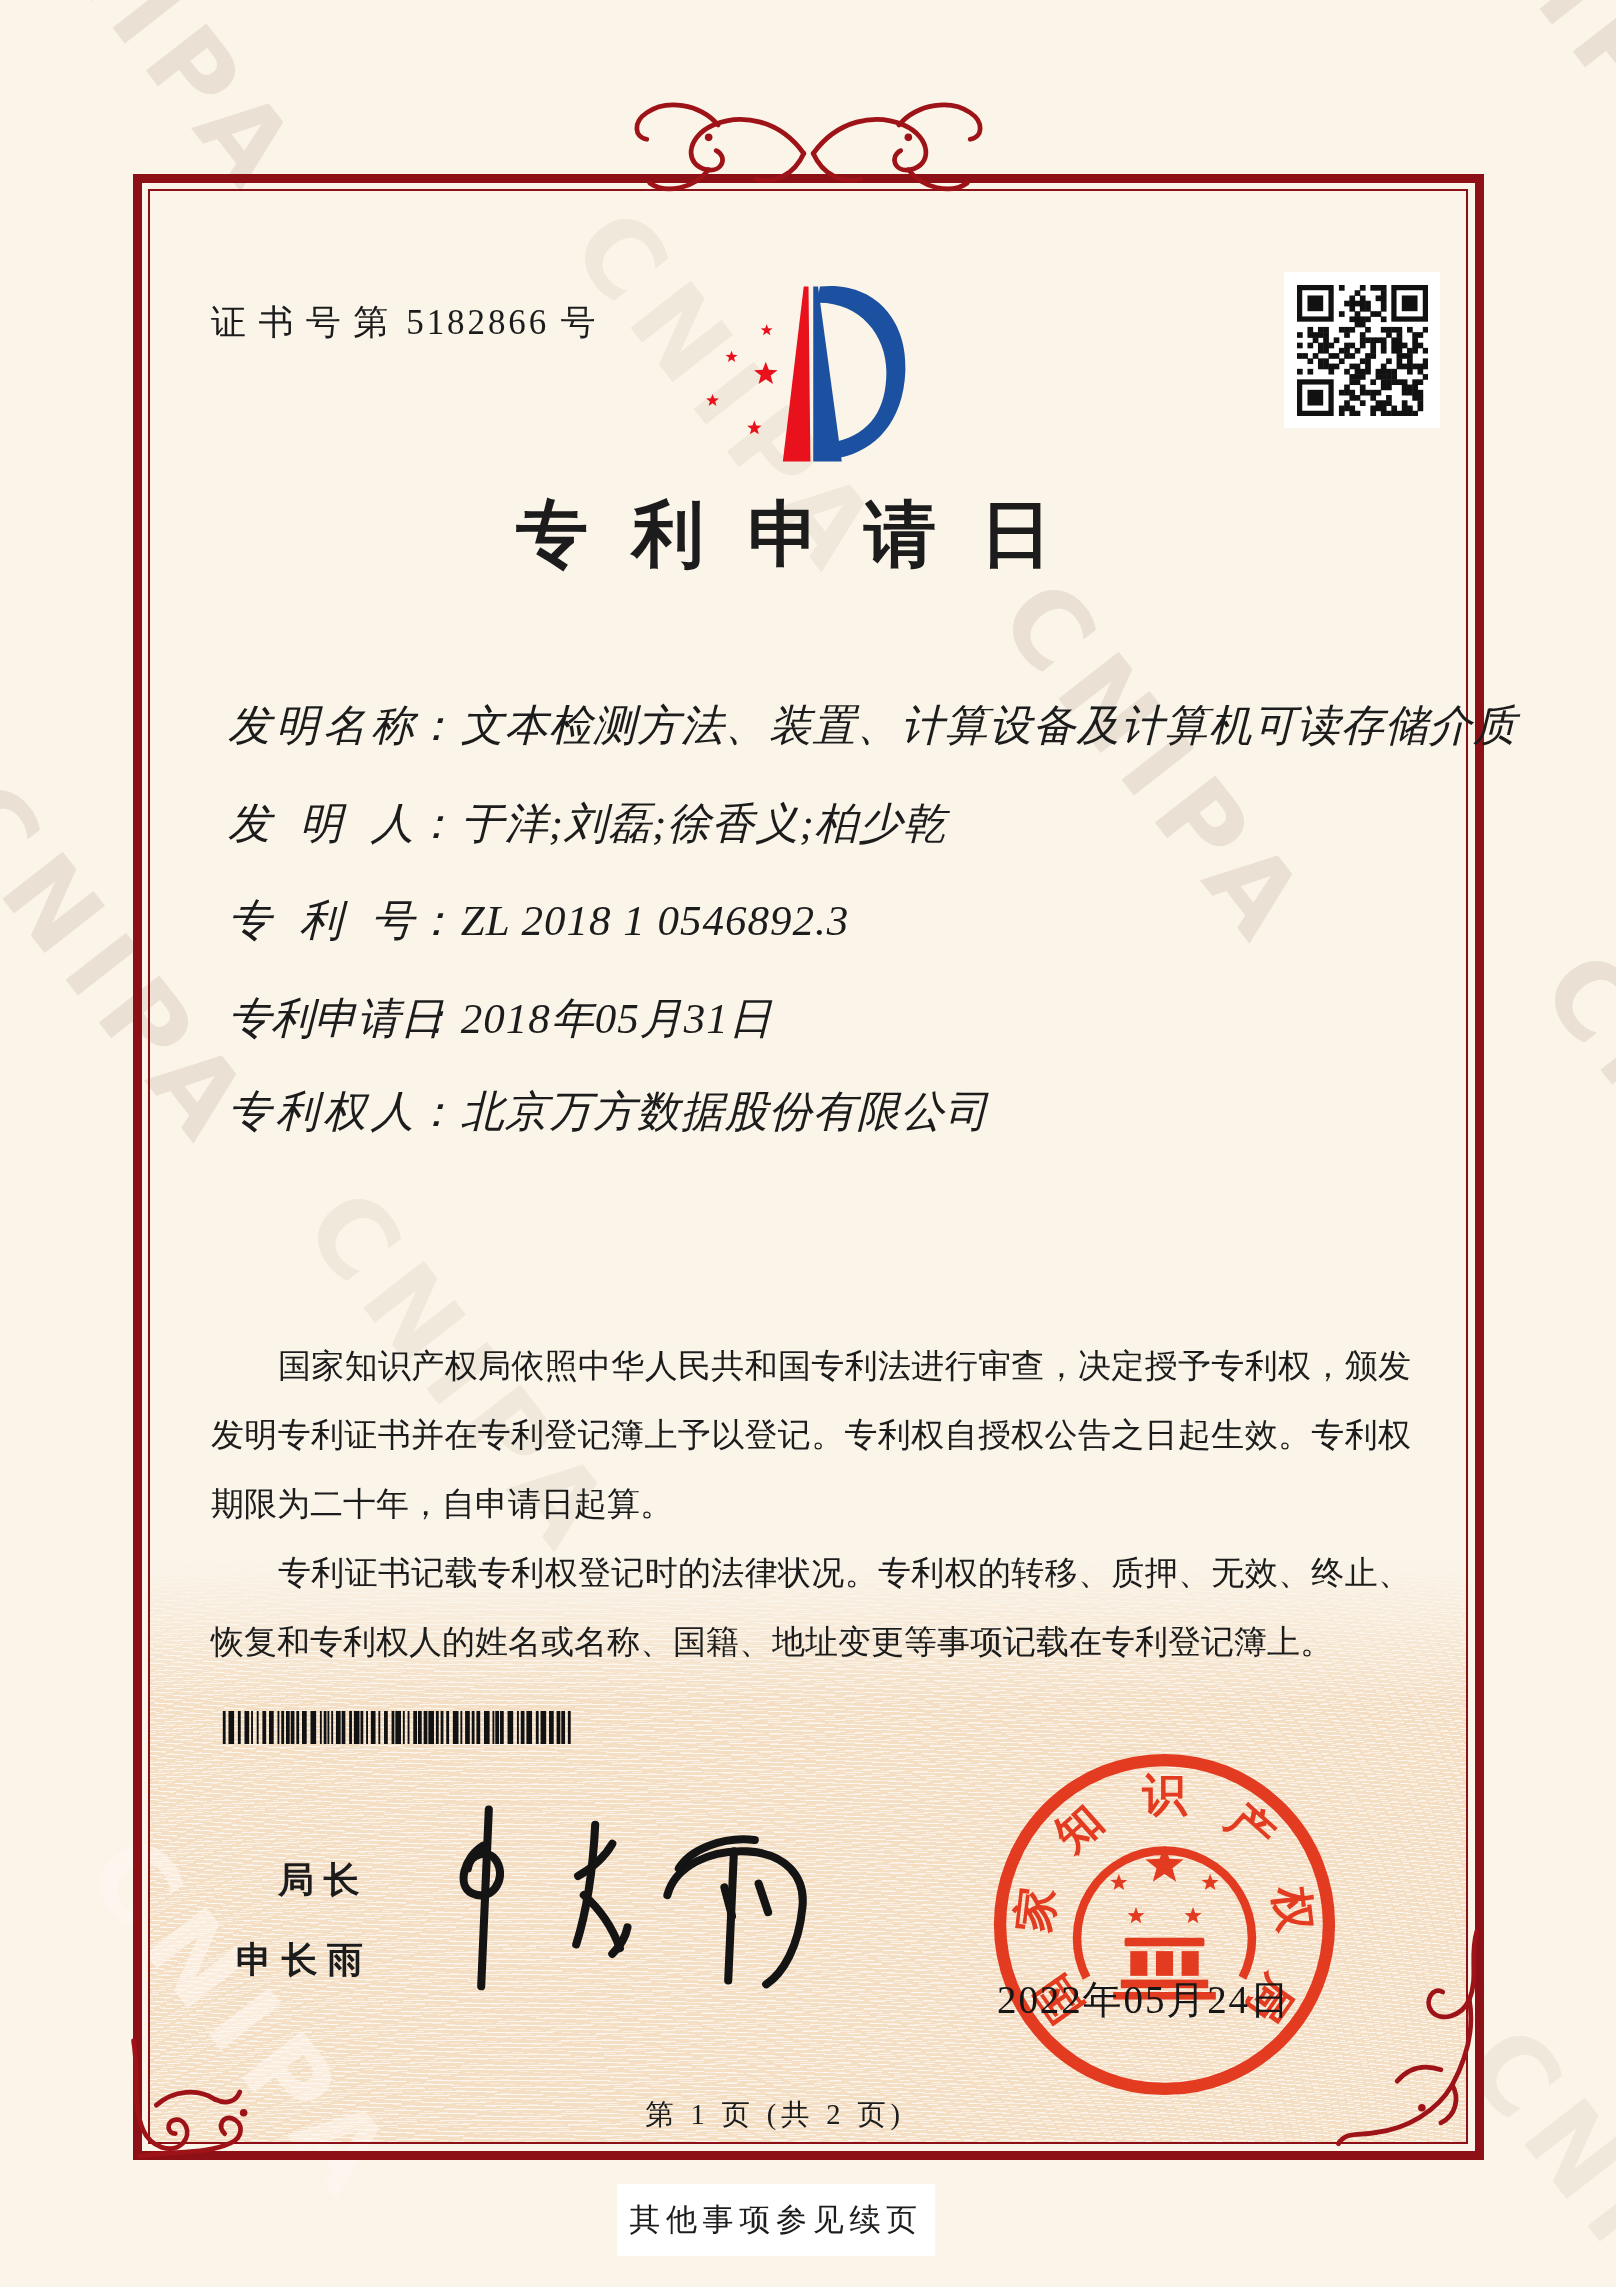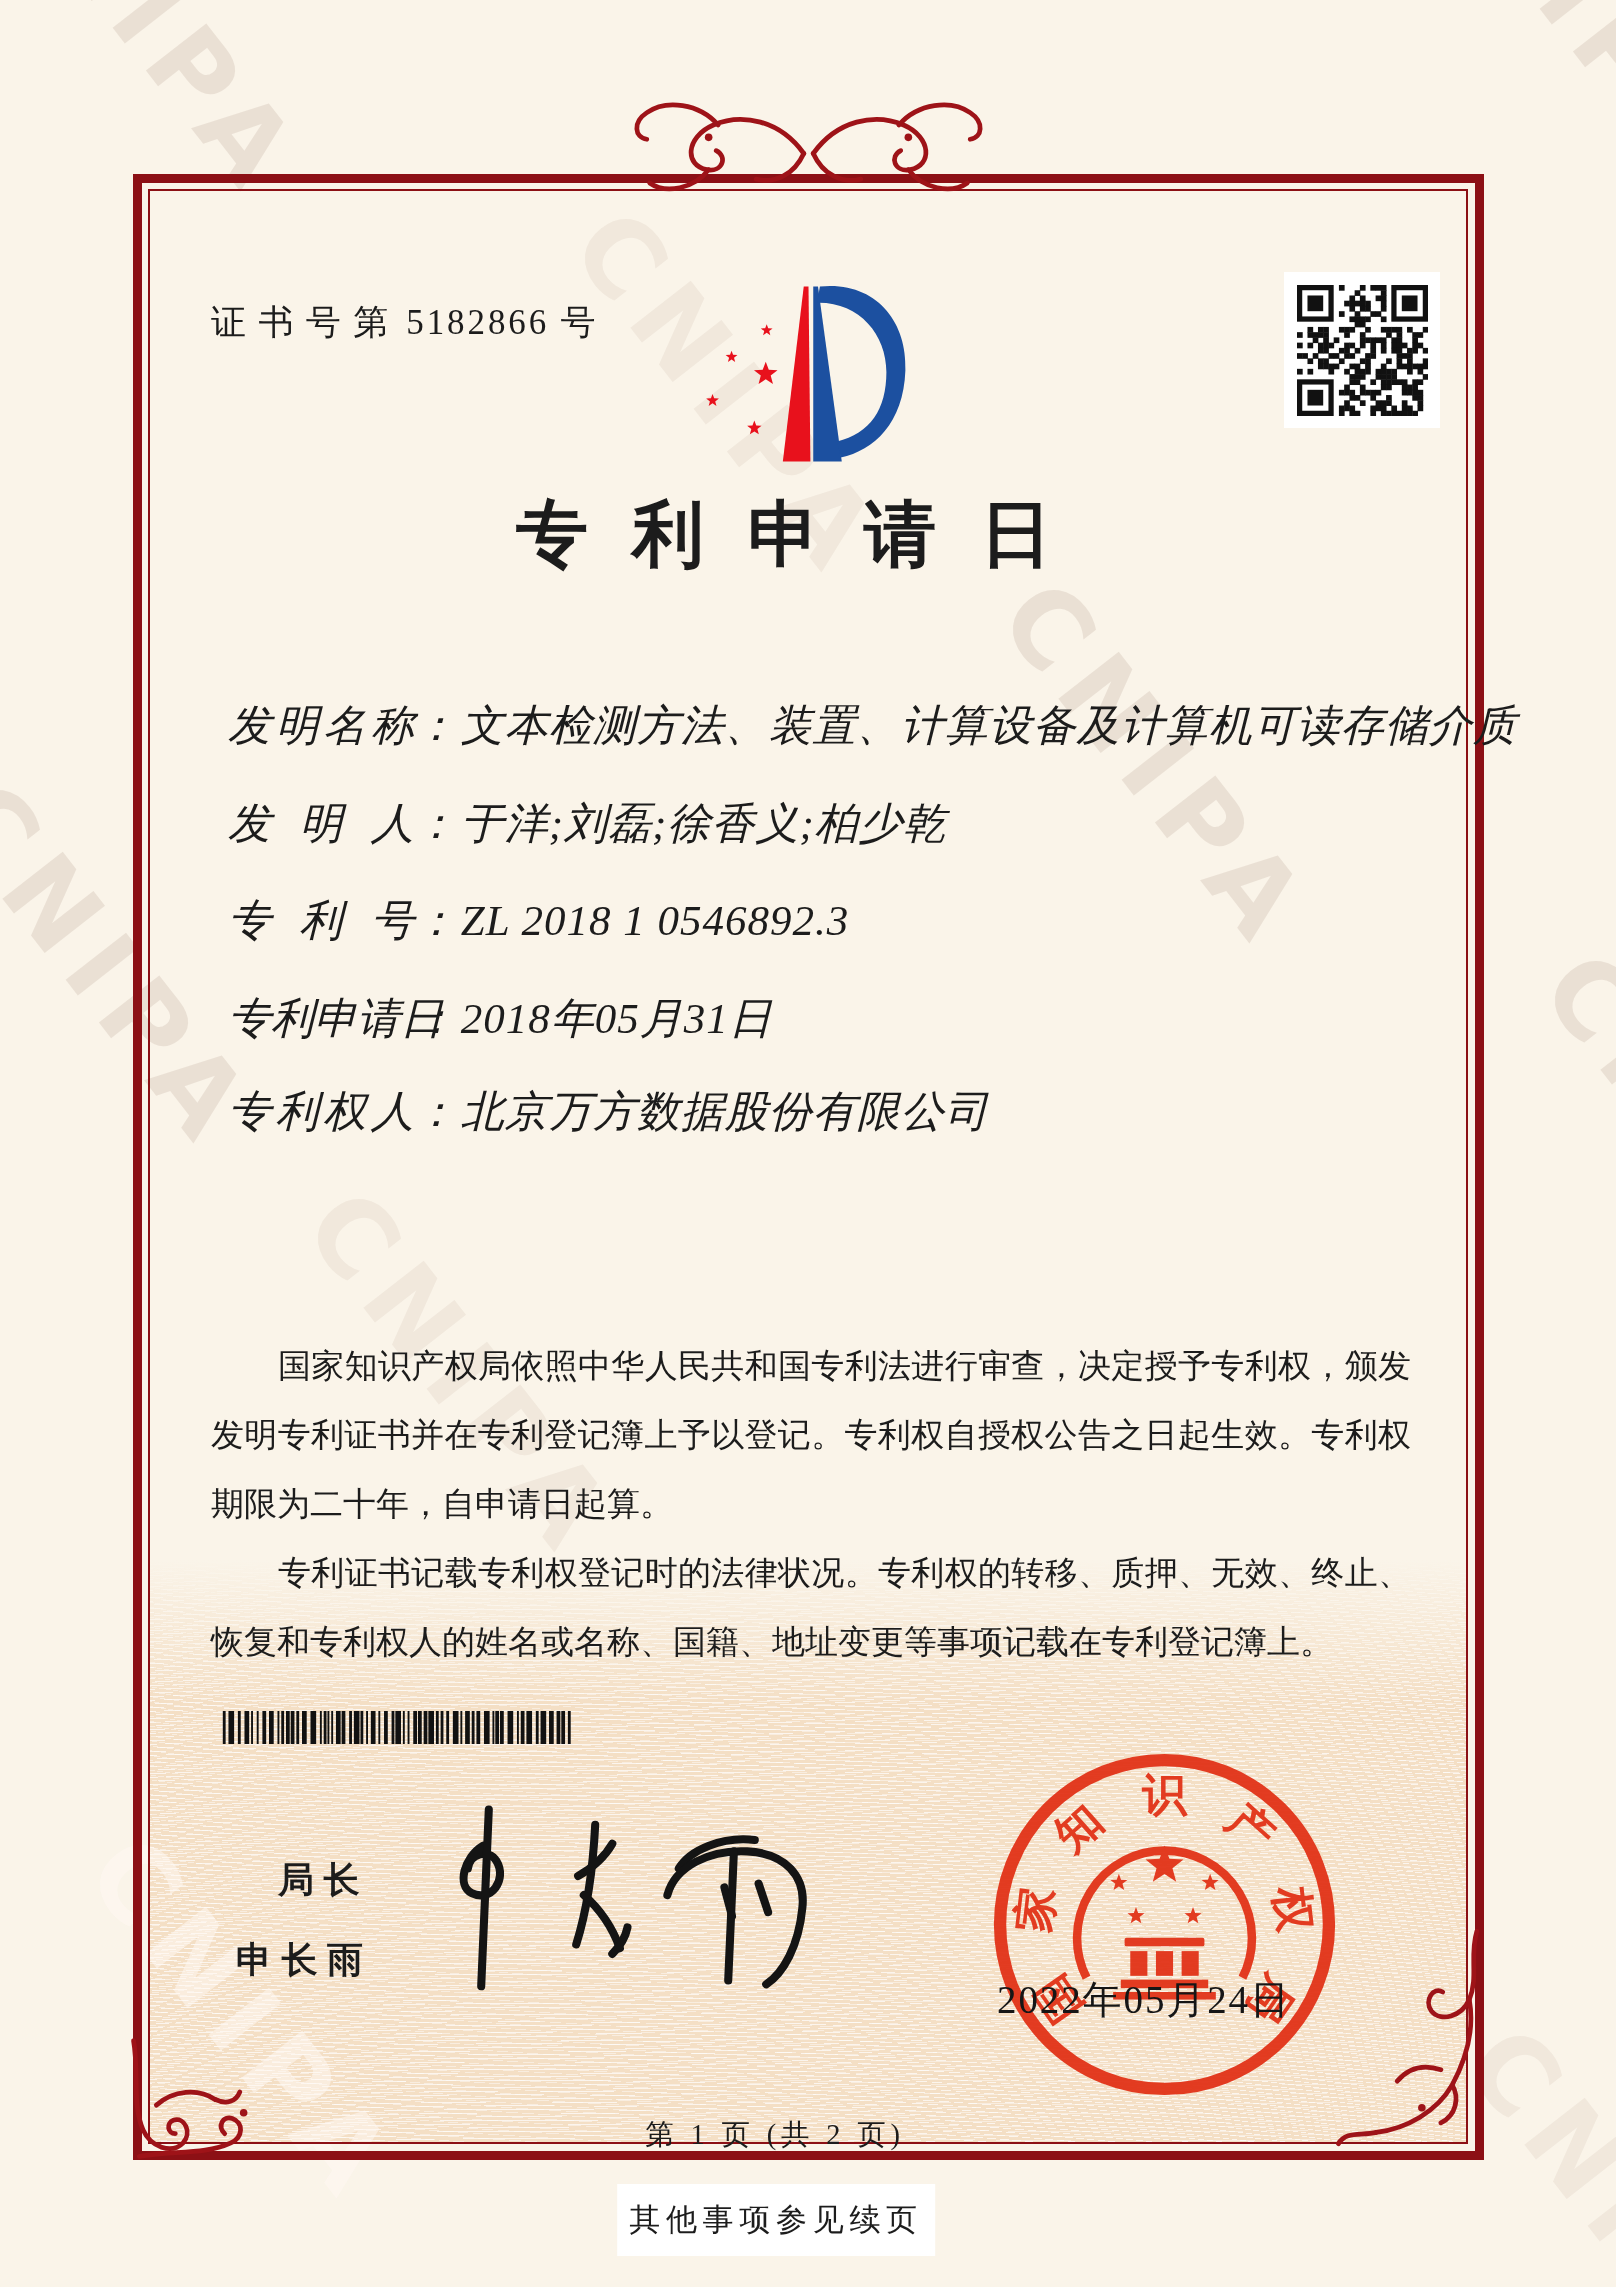--- a/index.html
+++ b/index.html
@@ -60,21 +60,21 @@
   .signer-title{top:1856px;margin-left:42px;}
   .signer-name{top:1936px;}
   .signature{position:absolute;left:409px;top:1796px;z-index:5;}
   .signature path{fill:none;stroke:#141414;stroke-width:8.5;stroke-linecap:round;stroke-linejoin:round;}
 
   .seal{position:absolute;left:982px;top:1742px;z-index:5;opacity:.95;}
   .seal-date{position:absolute;left:997px;top:1973px;font-size:39px;letter-spacing:1.9px;
       color:#161616;z-index:6;white-space:nowrap;}
 
   .page-info{position:absolute;left:775px;top:2096px;transform:translateX(-50%);font-size:28.5px;
-      letter-spacing:4.8px;z-index:5;white-space:nowrap;margin-top:20px;}
+      letter-spacing:4.8px;z-index:5;white-space:nowrap;}
   .note-box{position:absolute;left:776px;top:2184px;transform:translateX(-50%);background:#ffffff;
       padding:15px 12px;font-size:31px;letter-spacing:5.7px;z-index:6;white-space:nowrap;}
 </style>
 </head>
 <body>
 
 <div class="page">
 
   <div class="wm" style="left:-67px;top:-48px">CNIPA</div>
   <div class="wm" style="left:1360px;top:-67px">CNIPA</div>

